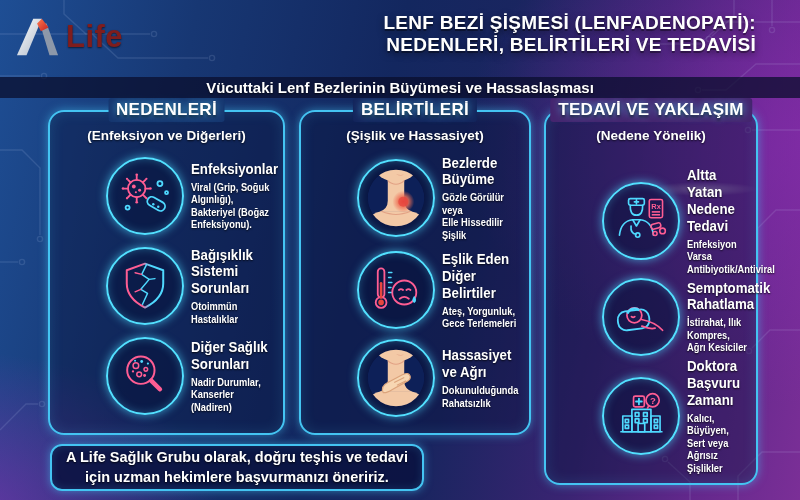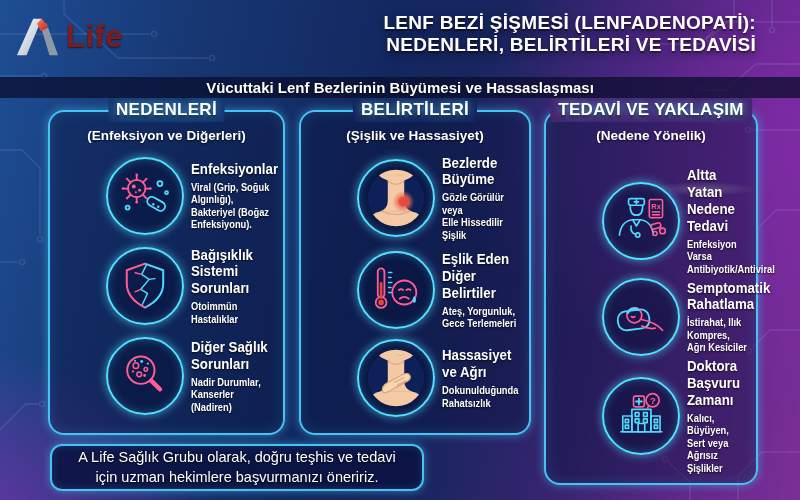--- a/index.html
+++ b/index.html
@@ -59,21 +59,21 @@
   .item-title{font-size:15px;font-weight:bold;line-height:1.12;white-space:pre-line;
     text-shadow:0 1px 2px rgba(0,0,0,0.8);}
   .item-desc{font-size:10.5px;font-weight:bold;line-height:1.2;margin-top:3px;white-space:pre-line;
     text-shadow:0 1px 2px rgba(0,0,0,0.8);}
 
   
   .banner{position:absolute;left:50px;top:444px;width:370px;height:43px;z-index:1;
     border:2px solid #44C4F2;border-radius:12px;background:rgba(10,18,64,0.88);
     box-shadow:0 0 9px rgba(68,196,242,0.55),inset 0 0 8px rgba(68,196,242,0.18);
     display:flex;align-items:center;justify-content:center;text-align:center;
-    font-size:14.5px;font-weight:normal;line-height:1.35;white-space:pre-line;
+    font-size:14.5px;font-weight:bold;line-height:1.35;white-space:pre-line;
     text-shadow:0 1px 2px rgba(0,0,0,0.8);}
 </style>
 </head>
 <body>
 
 <svg class="circuit" width="800" height="500" viewBox="0 0 800 500">
   <g stroke="rgba(210,225,255,0.13)" stroke-width="1.4" fill="none">
     <path d="M0 34 H92 L118 58 H208"></path>
       <circle cx="212" cy="58" r="2.6"></circle>
     <path d="M0 76 H40"></path>

